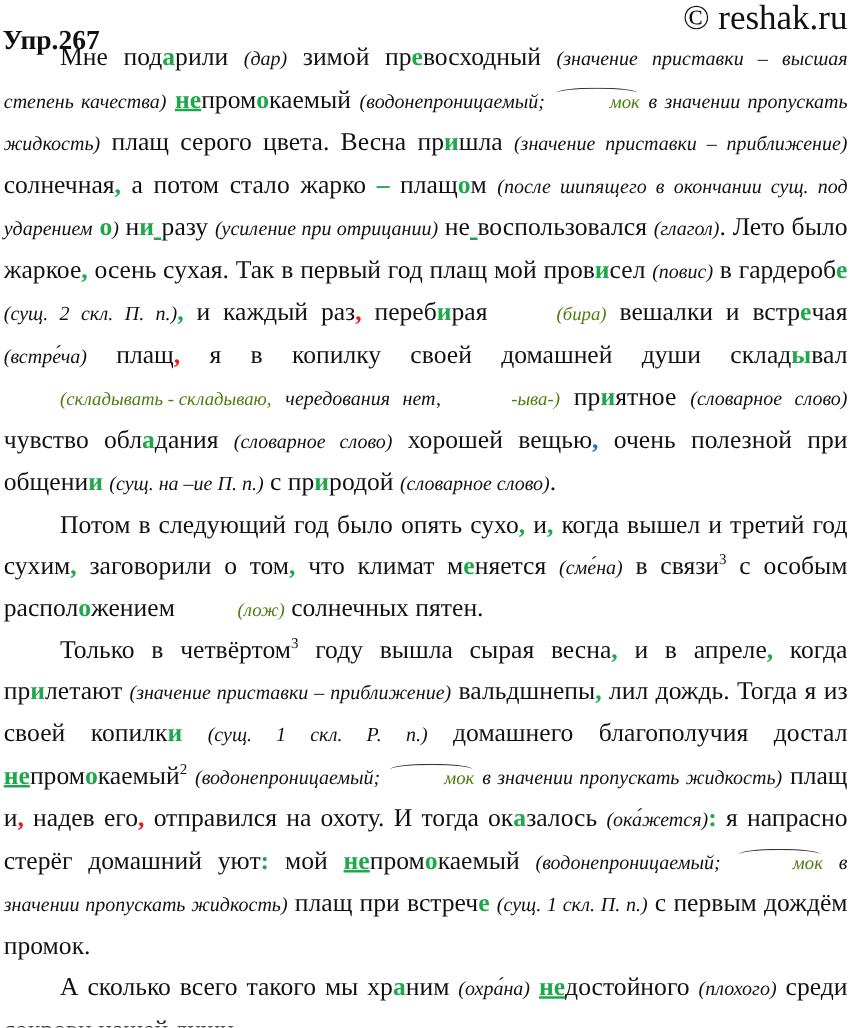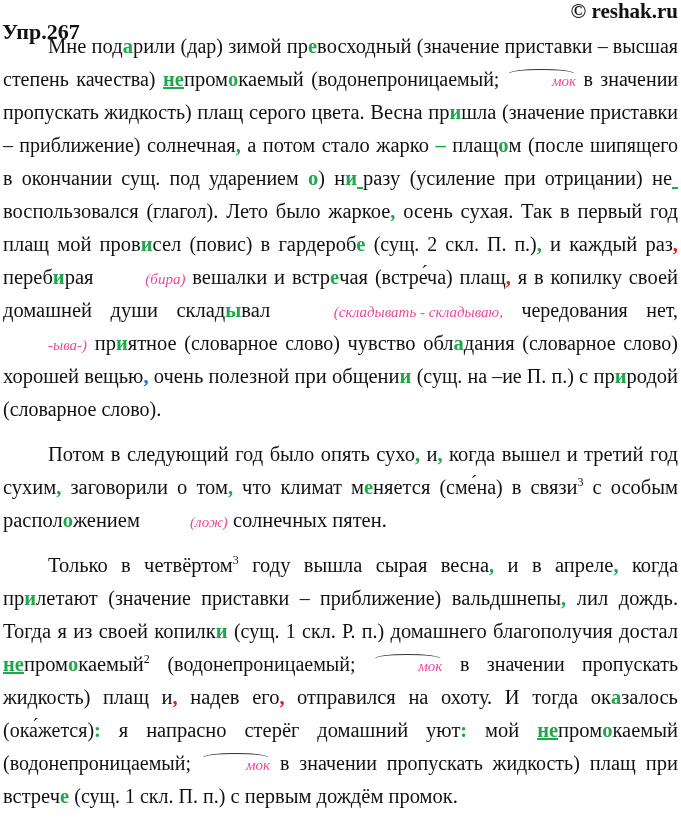--- a/index.html
+++ b/index.html
@@ -1,30 +1,30 @@
 <!DOCTYPE html>
 <html><head>
 <meta charset="utf-8">
 <style>
   html, body { margin:0; padding:0; background:#ffffff; }
   body { width:681px; height:822px; overflow:hidden; position:relative;
          font-family:"Liberation Serif", serif; color:#111; }
   .header { position:absolute; top:0; left:0; right:0; height:26px; }
   .ex-title { position:absolute; left:2px; top:-1px; font-weight:bold; font-size:22px;margin-top:20px; }
-  .copyright { position:absolute; right:3px; top:-1px; font-size:21px;font-weight:bold; }
+  .copyright { position:absolute; right:3px; top:-1px; font-size:28px; }
   .doc { position:absolute; left:3px; top:30px; width:675px; font-size:20.5px; line-height:33px; text-align:justify; }
   .p { text-indent:45px; margin:0; }
-  .p + .p { margin-top:12px; }
-  .note { font-size:20px; }
+  .p + .p { }
+  .note { font-style:italic; font-size:16px; }
   .g { color:#1fa74b; font-weight:bold; }
   .gu { color:#1fa74b; font-weight:bold; text-decoration:underline; text-decoration-thickness:2px; }
   .r { color:#e0201b; font-weight:bold; }
   .b { color:#1f6fd0; font-weight:bold; }
   .sup { font-size:12px; vertical-align:super; line-height:0; }
-  .morph { font-style:italic; font-size:15px; color:#ec4899; position:relative; display:inline-block; line-height:1; }
+  .morph { font-style:italic; font-size:15px; color:#4d7c0f; position:relative; display:inline-block; line-height:1; }
   .arc::before { content:""; position:absolute; left:2px; right:2px; top:-5px; height:8px; border-top:1px solid #333; border-radius:50% 50% 0 0; }
   .gap { display:inline-block; width:6px; border-bottom:2px solid #1fa74b; height:2px; vertical-align:-4px; }
 </style>
 </head>
 <body>
 
 <div class="header">
   <span class="ex-title">Упр.267</span>
   <span class="copyright">© reshak.ru</span>
 </div>

